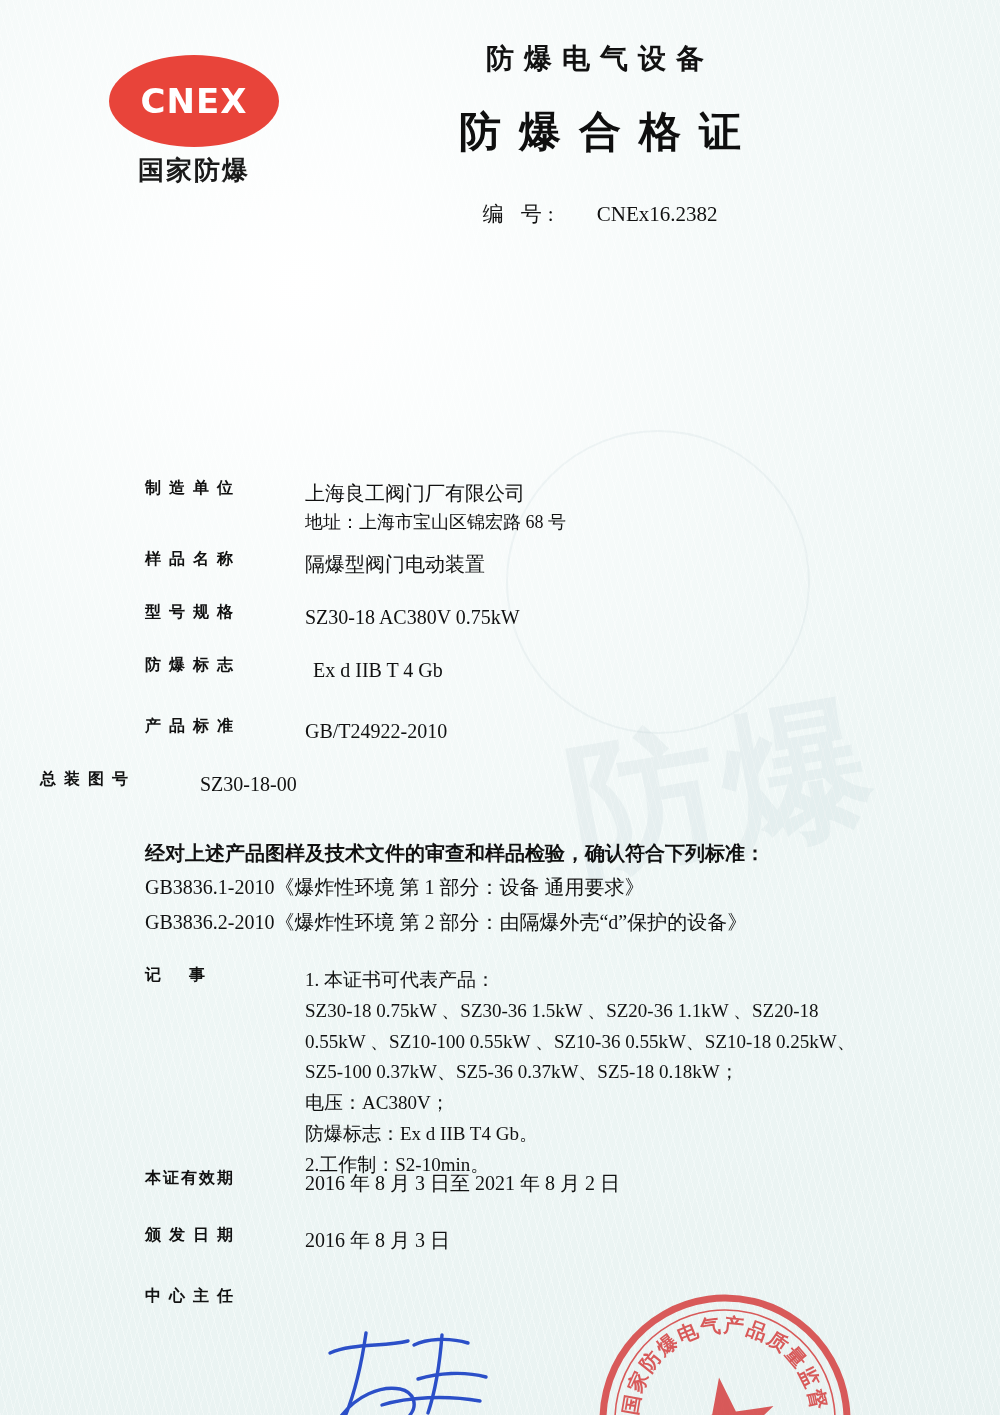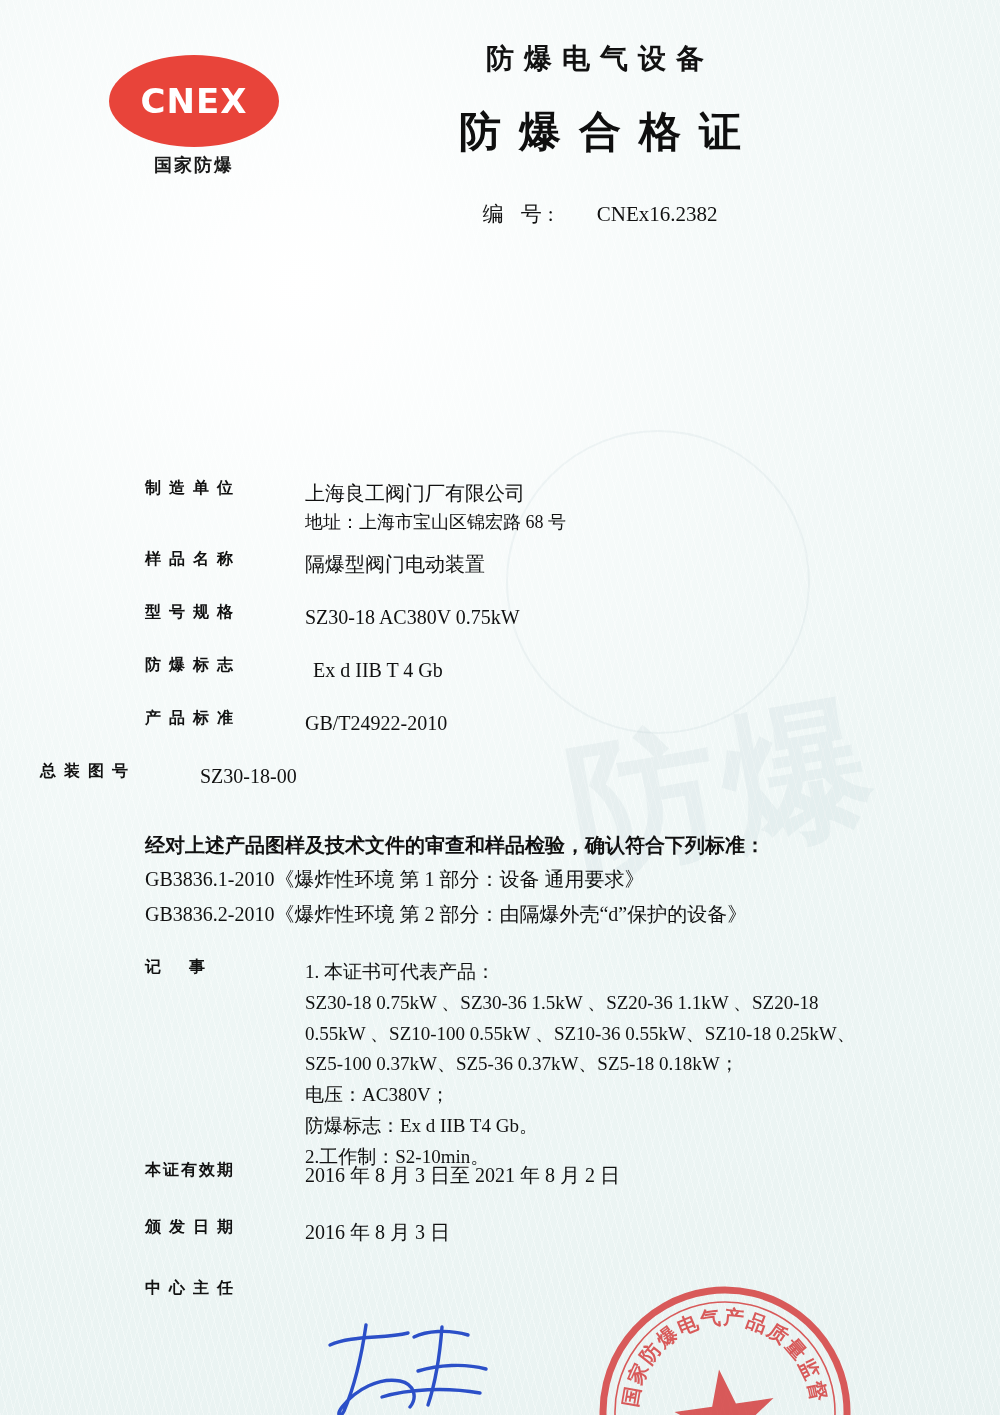--- a/index.html
+++ b/index.html
@@ -79,21 +79,21 @@
   }
   .logo-oval span {
     font-family: "DejaVu Sans", sans-serif;
     font-weight: bold;
     font-size: 34px;
     letter-spacing: 1px;
     color: #ffffff;
   }
   .logo-sub {
     margin-top: 6px;
-    font-size: 18px;
+    font-size: 26px;
     font-weight: bold;
     color: #1a1a1a;
     letter-spacing: 2px;
   }
   .title-block {
     position: absolute;
     left: 300px;
     top: 40px;
     width: 600px;
     text-align: center;
@@ -237,21 +237,21 @@
     <div class="row" style="margin-top:22px;">
       <div class="label">型 号 规 格</div>
       <div class="value">SZ30-18   AC380V   0.75kW</div>
     </div>
 
     <div class="row" style="margin-top:22px;gap:8px;">
       <div class="label">防 爆 标 志</div>
       <div class="value">Ex d IIB T 4 Gb</div>
     </div>
 
-    <div class="row" style="margin-top:22px;">
+    <div class="row" style="margin-top:30px;">
       <div class="label">产 品 标 准</div>
       <div class="value">GB/T24922-2010</div>
     </div>
 
     <div class="row" style="margin-top:22px;padding-left:40px;">
       <div class="label">总 装 图 号</div>
       <div class="value">SZ30-18-00</div>
     </div>
 
     <div class="declare" style="margin-top:26px;font-family:Liberation Serif, serif;">

